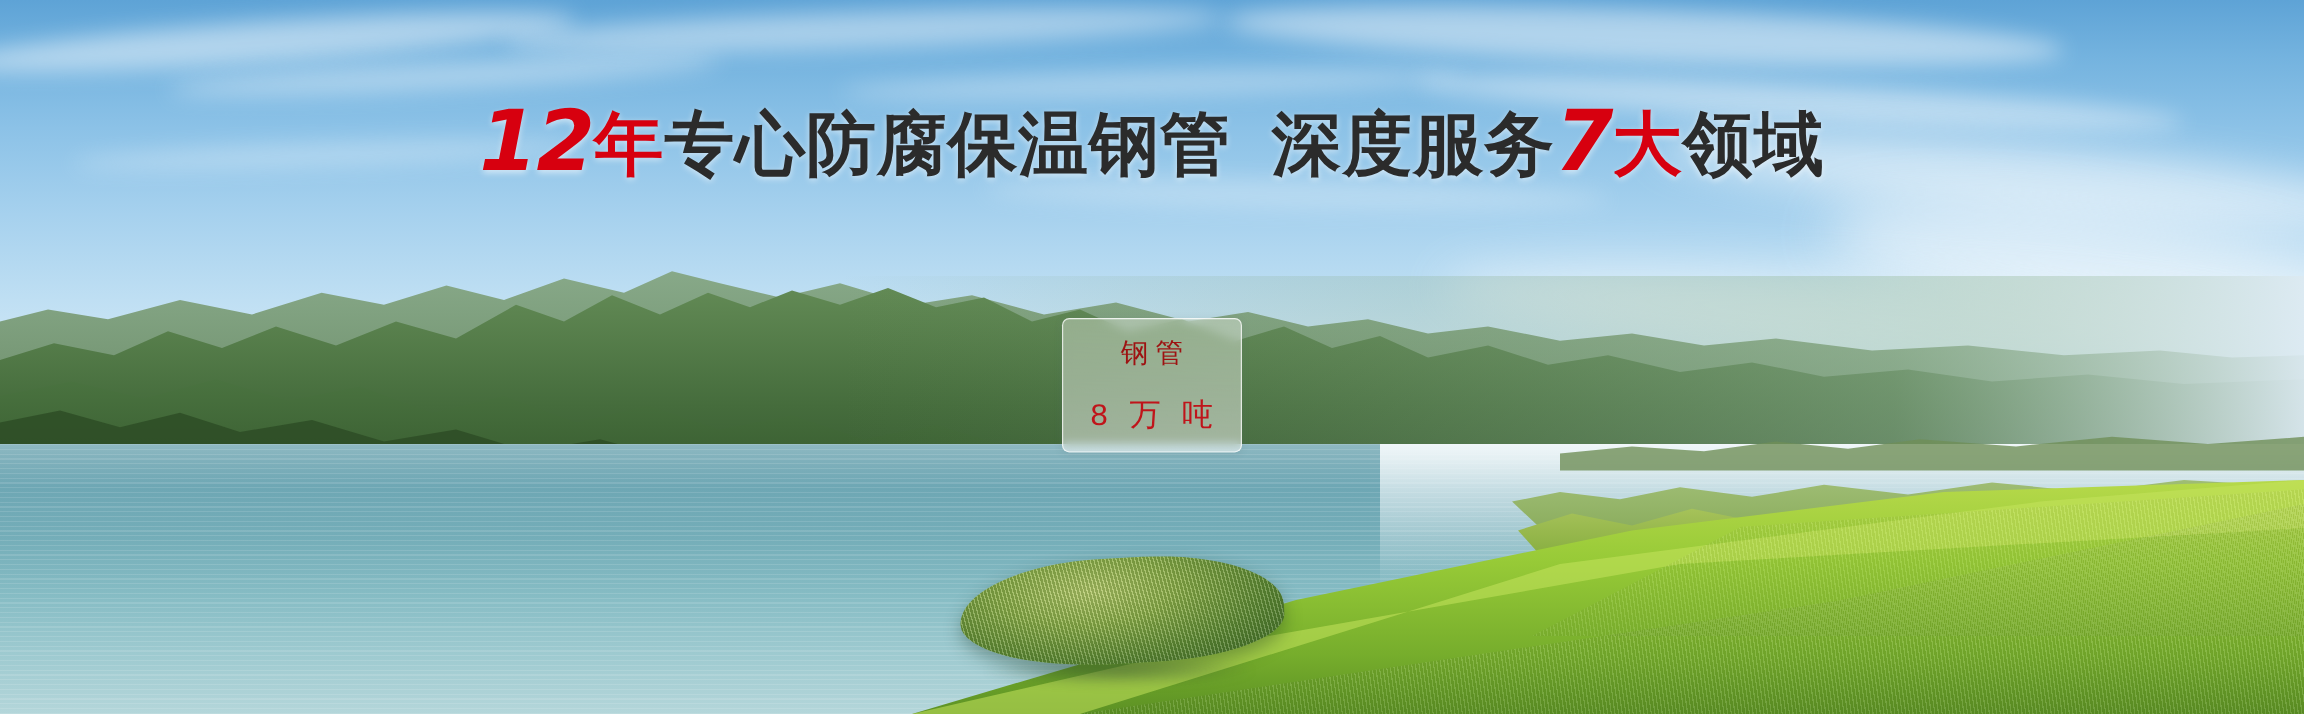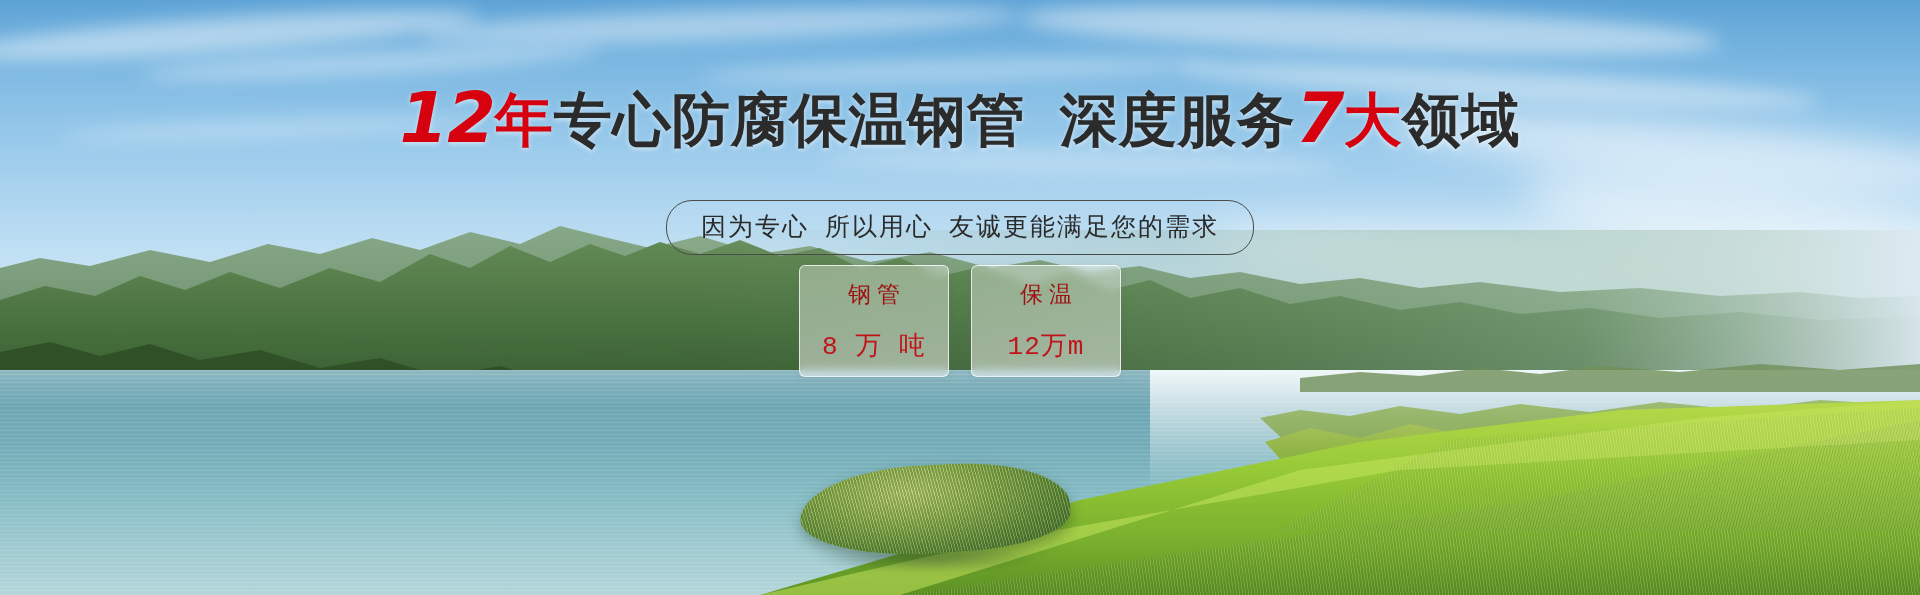--- a/index.html
+++ b/index.html
@@ -319,39 +319,28 @@
 
   <div class="island-reflect"></div>
   <div class="island"></div>
 
   <div class="content">
 
     <div class="headline">
       <span class="red num">12</span><span class="red">年</span><span class="dark">专心防腐保温钢管</span><span class="gap"></span><span class="dark">深度服务</span><span class="red num">7</span><span class="red">大</span><span class="dark">领域</span>
     </div>
 
-    <div class="tagline-wrap">
-      <div class="tagline">
-        <span>因为专心</span><span class="sp"></span><span>所以用心</span><span class="sp"></span><span>友诚更能满足您的需求</span>
-      </div>
-    </div>
 
     <div class="cards">
 
       <div class="card">
         <div class="card-label">钢管</div>
         <div class="card-value">
           <span>8 万 吨</span>
         </div>
       </div>
 
 
-      <div class="card">
-        <div class="card-label">保温</div>
-        <div class="card-value">
-          <span>12万m</span><sup></sup>
-        </div>
-      </div>
 
     </div>
 
   </div>
 </div>
 
 </body></html>

